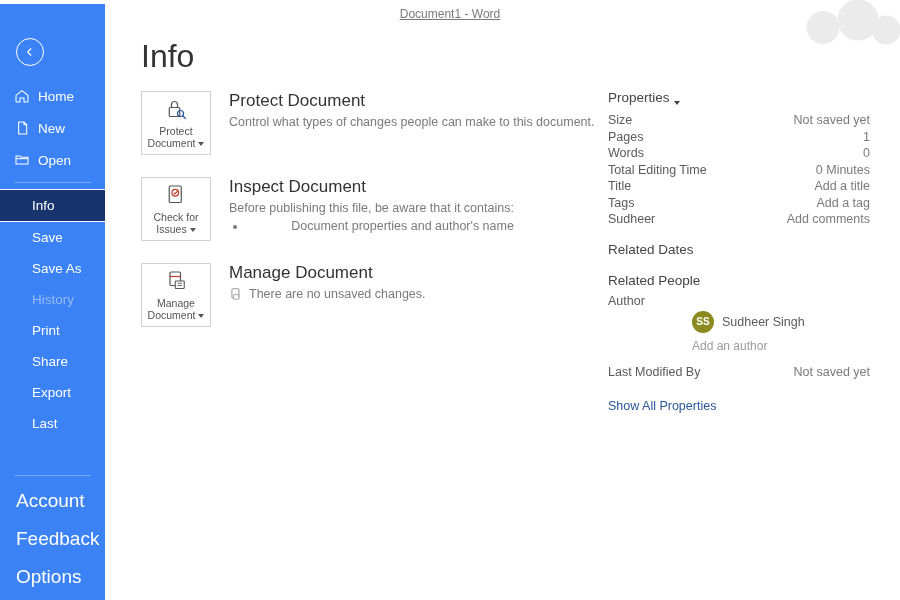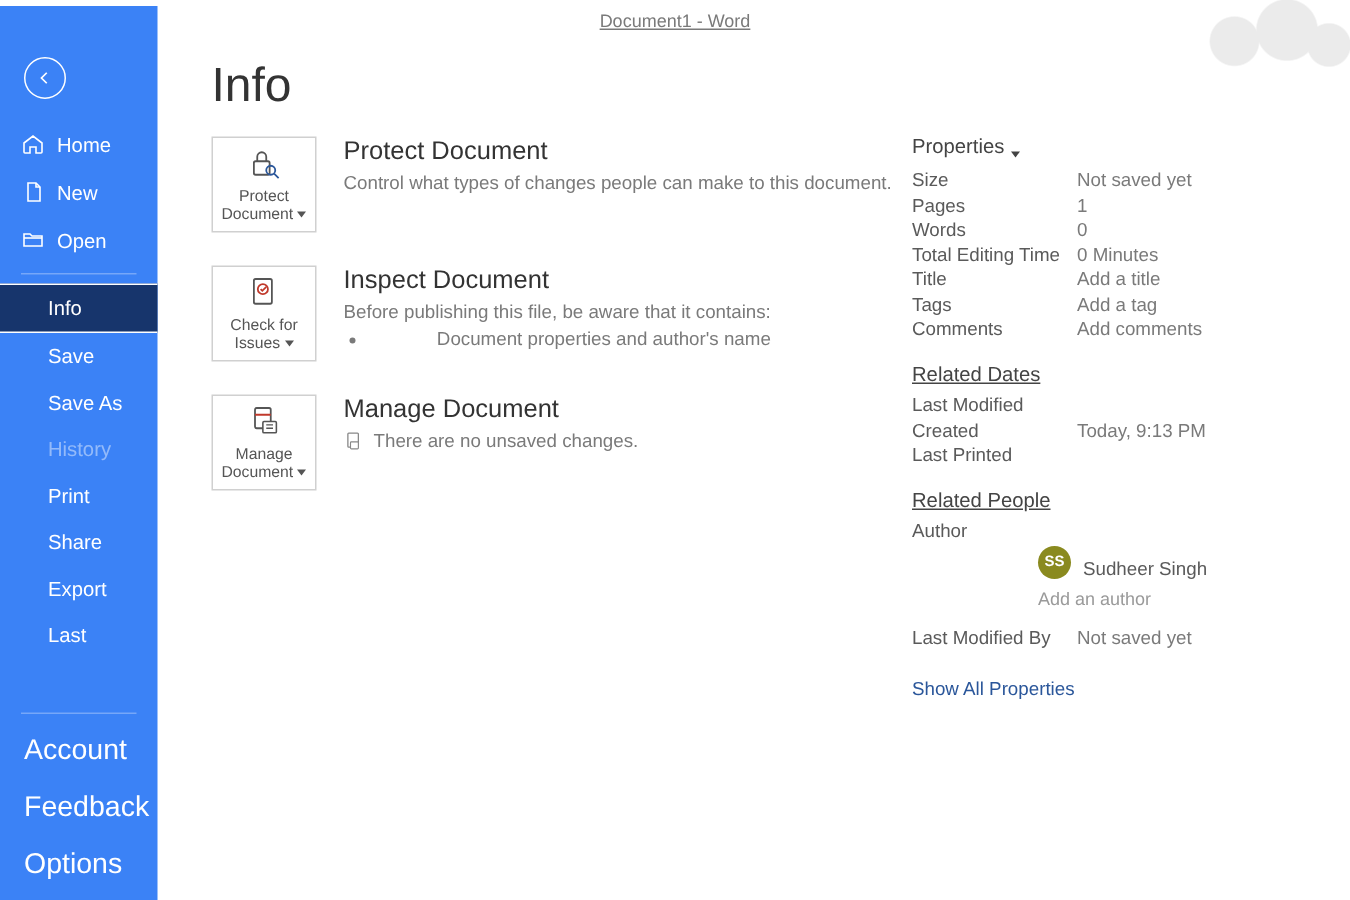--- a/index.html
+++ b/index.html
@@ -25,26 +25,26 @@
   .bigbtn { width:70px; height:64px; border:1px solid #d0d0d0; background:#fff; display:flex; flex-direction:column; align-items:center; justify-content:center; font-size:10.5px; color:#555; text-align:center; line-height:1.15; cursor:pointer; padding:2px; }
   .bigbtn .biglbl { margin-top:4px; }
   .bigbtn svg { flex:0 0 24px; }
   .sect h2 { font-size:17px; font-weight:400; color:#333; margin-bottom:4px; }
   .sect .desc { font-size:12.5px; color:#7a7a7a; }
   .sect ul { margin:4px 0 0 18px; font-size:12.5px; color:#7a7a7a;text-align:right; }
   .sect .line { display:flex; align-items:center; gap:6px; font-size:12.5px; color:#7a7a7a; margin-top:4px; }
 
   .props { position:absolute; top:90px; right:30px; width:262px; font-size:12.5px; color:#5a5a5a; }
   .props-head { font-size:13.5px; color:#444; margin-bottom:8px; display:flex; align-items:flex-end; gap:4px; cursor:pointer; }
-  .prow { display:flex; justify-content:flex-start; gap:0; margin-bottom:2.5px; }
+  .prow { display:flex; justify-content:space-between; gap:0; margin-bottom:2.5px; }
   .prow .k { width:110px; }
   .prow .v { color:#7a7a7a; }
   .prow .v.link { color:#7a7a7a; cursor:pointer; }
-  .sub-head { font-size:13.5px; color:#444; margin:16px 0 6px;text-decoration:underline; }
-  .author-row { display:flex; align-items:flex-end; gap:8px; margin:2px 0 6px 84px; }
+  .sub-head { font-size:13.5px; color:#444; margin:16px 0 6px; }
+  .author-row { display:flex; align-items:center; gap:8px; margin:2px 0 6px 84px; }
   .avatar { width:22px; height:22px; border-radius:50%; background:#8A8A1F; color:#fff; font-size:10px; font-weight:600; display:flex; align-items:center; justify-content:center; }
   .addauthor { margin-left:84px; color:#9a9a9a; font-size:12px; cursor:pointer; }
   .showall { color:#2A569A; margin-top:20px; cursor:pointer; font-size:12.5px; }
   .caret { display:inline-block; width:0; height:0; border-left:3px solid transparent; border-right:3px solid transparent; border-top:4px solid currentColor; vertical-align:middle; }
 </style>
 </head>
 <body>
 
 <div class="cloud"></div>
 <div class="titlebar">Document1  -  Word</div>
@@ -196,40 +196,26 @@
       </div>
       <div class="prow">
         <span class="k">Title</span>
         <span class="v link">Add a title</span>
       </div>
       <div class="prow">
         <span class="k">Tags</span>
         <span class="v link">Add a tag</span>
       </div>
       <div class="prow">
-        <span class="k">Comments</span>
+        <span class="k">Sudheer</span>
         <span class="v link">Add comments</span>
       </div>
     </div>
 
   <div class="sub-head">Related Dates</div>
-  <div id="date-rows">
-      <div class="prow">
-        <span class="k">Last Modified</span>
-        <span class="v"></span>
-      </div>
-      <div class="prow">
-        <span class="k">Created</span>
-        <span class="v">Today, 9:13 PM</span>
-      </div>
-      <div class="prow">
-        <span class="k">Last Printed</span>
-        <span class="v"></span>
-      </div>
-    </div>
 
   <div class="sub-head">Related People</div>
   <div class="prow">
       <span class="k">Author</span>
     </div>
   <div class="author-row">
     <span class="avatar">SS</span>
     <span>Sudheer Singh</span>
   </div>
   <div class="addauthor">Add an author</div>

